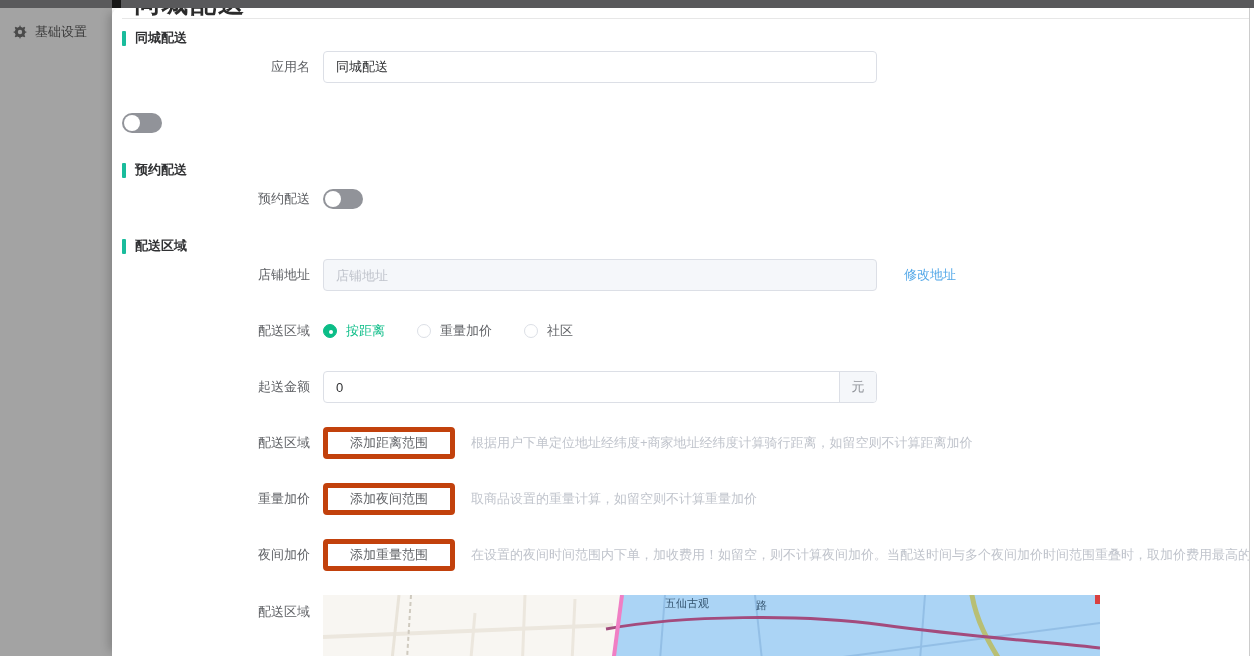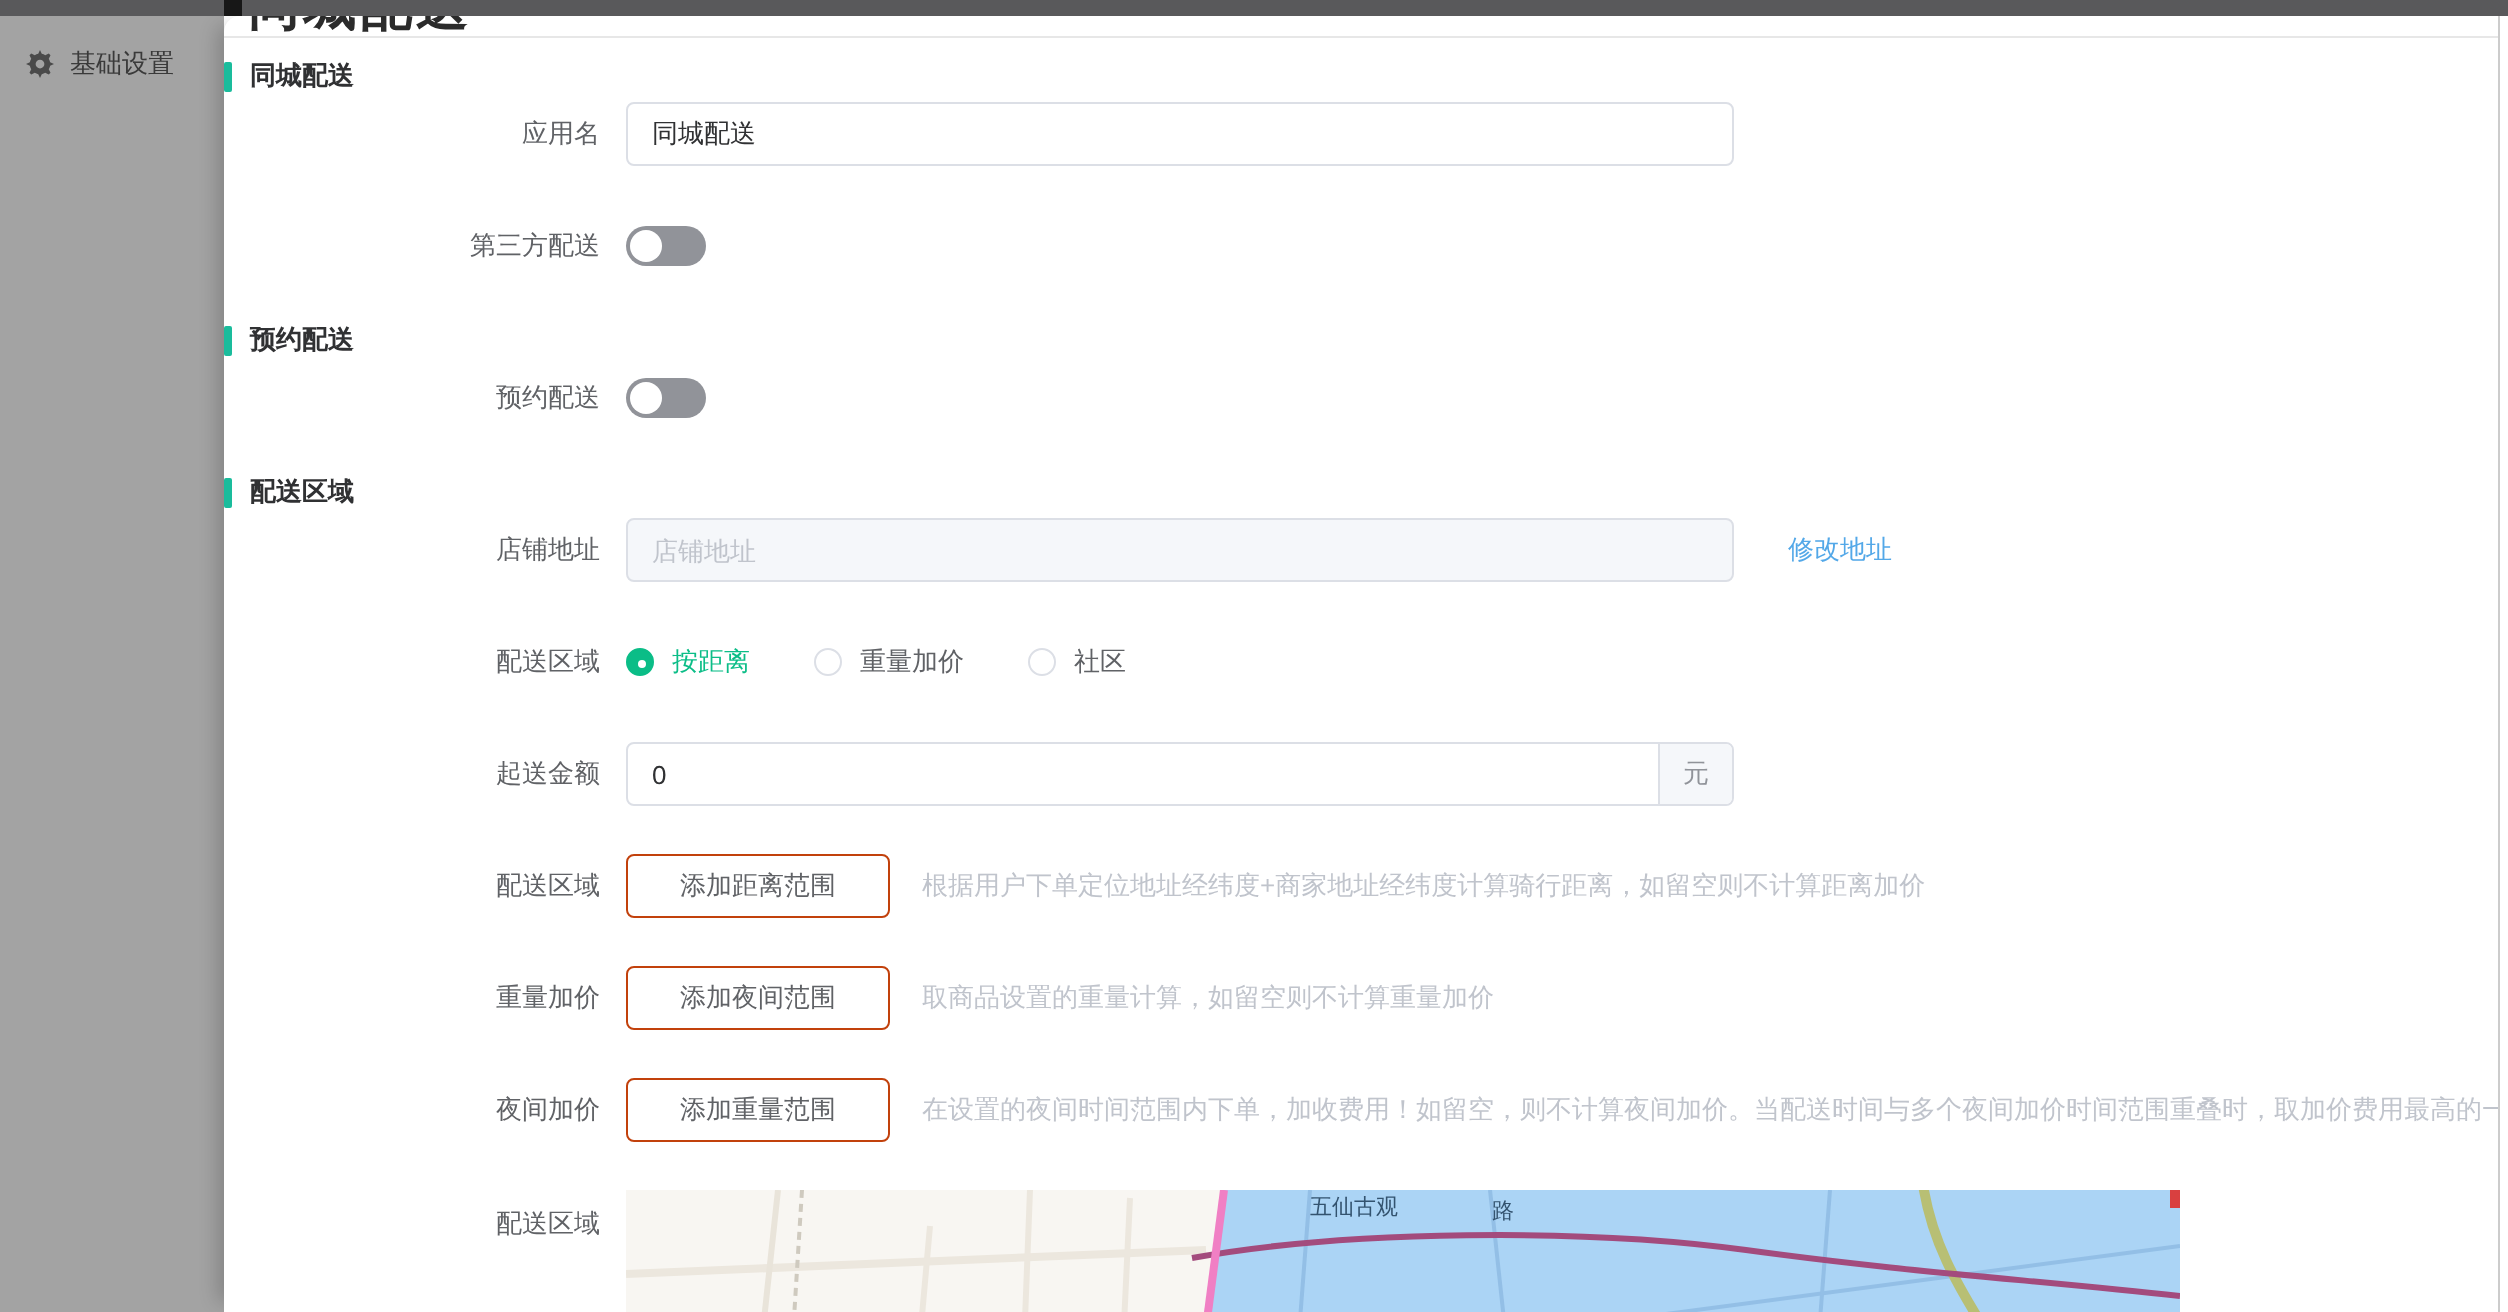--- a/index.html
+++ b/index.html
@@ -16,21 +16,21 @@
 
   .layout { position:absolute; top:8px; left:0; right:5px; bottom:0; display:flex; }
 
   .sidebar { width:112px; background:#a3a3a3; padding-top:10px; flex:none; }
   .sidebar-item { display:flex; align-items:center; gap:8px; padding:5px 0 5px 13px; font-size:13px; color:#3a3a3a; cursor:pointer; }
   .sidebar-item .icon { width:14px; height:14px; flex:none; display:inline-flex; }
 
   .content {
     flex:1; background:#fff; position:relative; overflow:hidden;
     border-top-left-radius:8px; box-shadow:-8px 0 10px -5px rgba(0,0,0,.20);
-    padding-left:0;
+    padding-left:10px;
   }
 
   
   .title-clip { height:11px; overflow:hidden; position:relative; border-bottom:1px solid #e7e7e7; margin-bottom:2px; }
   .page-title { position:absolute; bottom:-3px; left:12px; font-size:26px; font-weight:bold; color:#2b2b2b; letter-spacing:2px; }
 
   .section-header { display:flex; align-items:center; height:14px; margin:12px 0 6px 0; }
   .section-bar { width:4px; height:15px; background:#1abc9c; border-radius:1px; flex:none; }
   .section-title { margin-left:9px; font-size:13px; font-weight:bold; color:#303133; }
 
@@ -53,21 +53,21 @@
   .switch.off .knob { left:2px; }
 
   .radio-group { display:flex; align-items:center; }
   .radio-item { display:flex; align-items:center; margin-right:32px; cursor:pointer; }
   .radio-circle { width:14px; height:14px; border-radius:50%; border:1px solid #dcdfe6; background:#fff; position:relative; flex:none; }
   .radio-item.selected .radio-circle { background:#0bbd87; border-color:#0bbd87; }
   .radio-item.selected .radio-circle::after { content:""; position:absolute; left:5px; top:5px; width:4px; height:4px; border-radius:50%; background:#fff; }
   .radio-label { margin-left:9px; font-size:13px; color:#606266; }
   .radio-item.selected .radio-label { color:#0bbd87; }
 
-  .outline-btn { min-width:132px; height:32px; border:1px solid #c2410c; border-radius:4px; background:#fff; font-size:13px; color:#606266; cursor:pointer; padding:0 16px; font-family:inherit; flex:none; }
+  .outline-btn { min-width:132px; height:32px; border:5px solid #c2410c; border-radius:4px; background:#fff; font-size:13px; color:#606266; cursor:pointer; padding:0 16px; font-family:inherit; flex:none; }
   .hint { margin-left:16px; font-size:13px; color:#c0c4cc; white-space:nowrap; overflow:hidden; flex:1; }
 
   .map-row { align-items:flex-start; height:auto; margin-bottom:0; }
   .map-row .row-label { padding-top:8px; }
 
   .map { position:relative; width:777px; height:130px; overflow:hidden; flex:none; background:#f8f6f2; }
   .map svg { position:absolute; left:0; top:0; }
   .map-label { position:absolute; font-size:11px; color:#454545; white-space:nowrap; z-index:3; }
   .map-label.on-blue { color:#33536f; }
 </style>
@@ -105,21 +105,20 @@
 
     <div class="form-row">
       <div class="row-label">应用名</div>
       <div class="text-input">
         <input type="text" value="同城配送" style="">
       </div>
     </div>
 
 
     <div class="form-row">
-      <div class="row-label">第三方配送</div>
       <div class="switch off">
         <span class="knob"></span>
       </div>
     </div>
 
     <div class="section-header">
       <span class="section-bar"></span>
       <span class="section-title">预约配送</span>
     </div>
 

